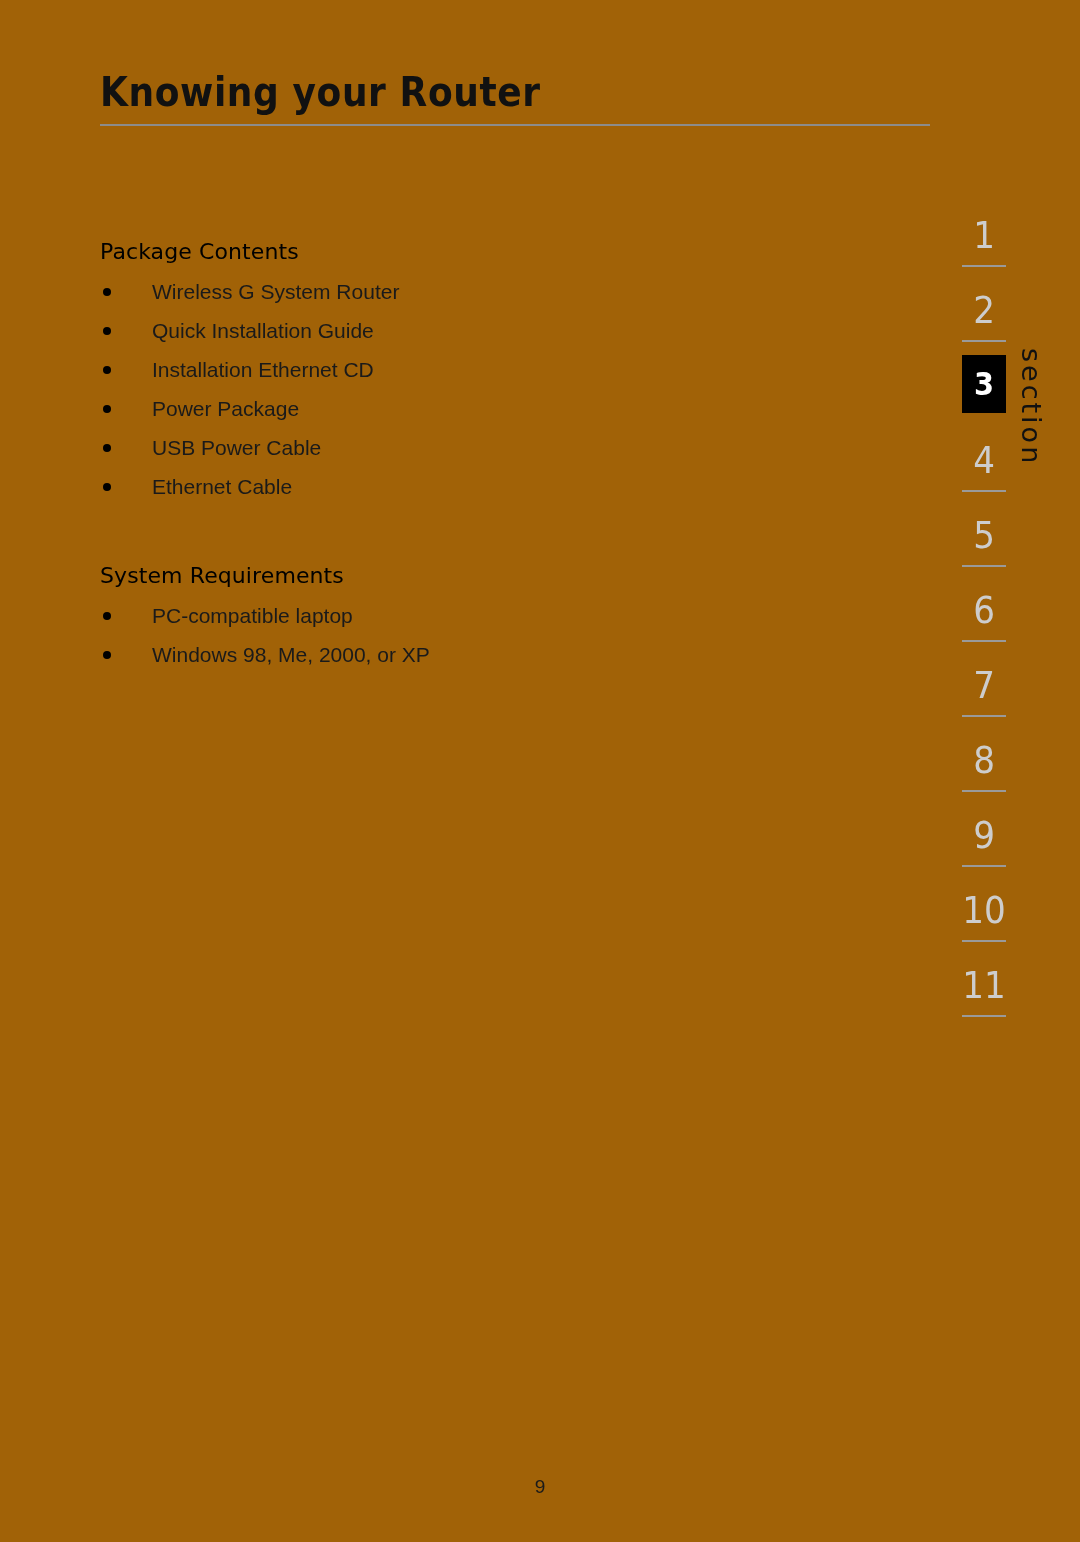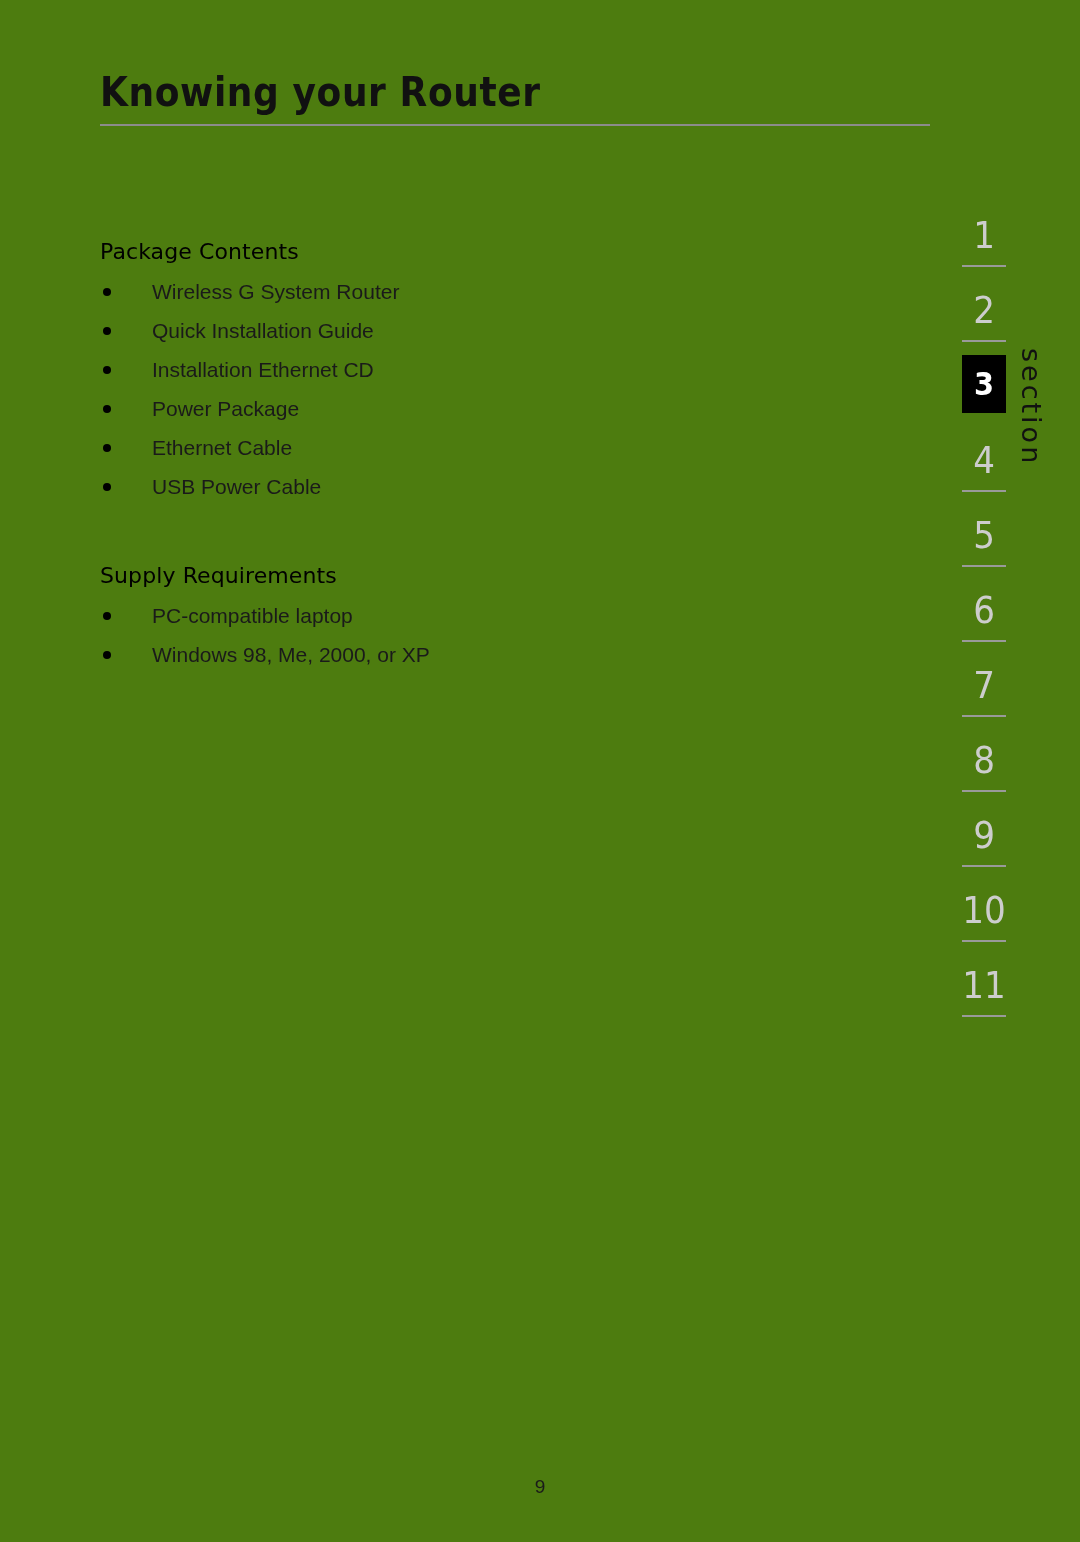--- a/index.html
+++ b/index.html
@@ -11,21 +11,21 @@
   body {
     font-family: "Liberation Sans", sans-serif;
     color: #000000;
     -webkit-font-smoothing: antialiased;
   }
 
   .page {
     position: relative;
     width: 1080px;
     height: 1542px;
-    background: #4d7c0f;
+    background: #a16207;
     overflow: hidden;
   }
 
   
   .page-title {
     position: absolute;
     left: 100px;
     top: 68px;
     font-family: "DejaVu Sans Condensed", "Liberation Sans Narrow", "Liberation Sans", sans-serif;
     font-weight: bold;
@@ -181,29 +181,29 @@
       <li>
         <span class="bullet-dot"></span>
         <span>Installation Ethernet CD</span>
       </li>
       <li>
         <span class="bullet-dot"></span>
         <span>Power Package</span>
       </li>
       <li>
         <span class="bullet-dot"></span>
+        <span>USB Power Cable</span>
+      </li>
+      <li>
+        <span class="bullet-dot"></span>
         <span>Ethernet Cable</span>
       </li>
-      <li>
-        <span class="bullet-dot"></span>
-        <span>USB Power Cable</span>
-      </li>
     </ul>
 
-    <h2 class="section-heading second">Supply Requirements</h2>
+    <h2 class="section-heading second">System Requirements</h2>
 
     <ul class="bullets">
       <li>
         <span class="bullet-dot"></span>
         <span>PC-compatible laptop</span>
       </li>
       <li>
         <span class="bullet-dot"></span>
         <span>Windows 98, Me, 2000, or XP</span>
       </li>

